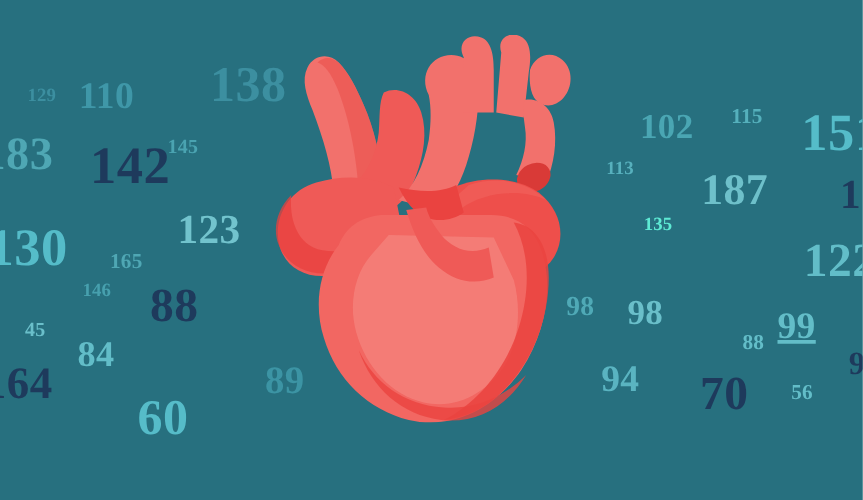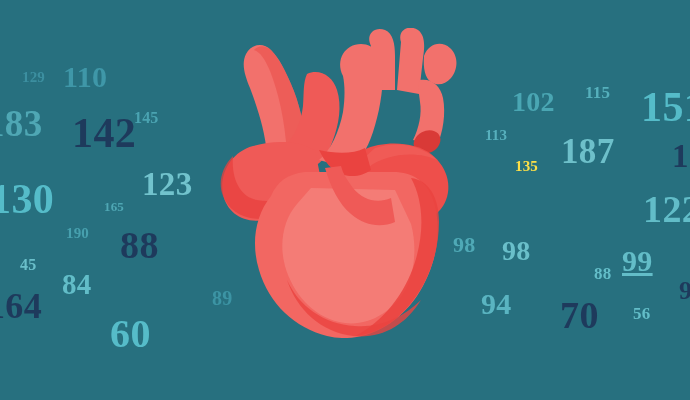--- a/index.html
+++ b/index.html
@@ -42,40 +42,41 @@
   }
 </style>
 </head>
 <body>
 
 <div id="stage" style="width: 690px; height: 400px; background: rgb(39, 112, 127);">
 
   <div id="number-cloud">
       <span class="num" style="left: 22px; top: 70px; font-size: 15px; color: rgb(60, 143, 160);">129</span>
       <span class="num" style="left: 63px; top: 62px; font-size: 30px; color: rgb(63, 151, 168);">110</span>
+      <span class="num" style="left: 168px; top: 48px; font-size: 40px; color: rgb(60, 143, 160);">138</span>
       <span class="num" style="left: -14px; top: 105px; font-size: 37px; color: rgb(79, 167, 180);">183</span>
       <span class="num" style="left: 72px; top: 112px; font-size: 42px; color: rgb(30, 58, 92);">142</span>
       <span class="num" style="left: 134px; top: 110px; font-size: 16px; color: rgb(74, 163, 177);">145</span>
       <span class="num" style="left: -10px; top: 178px; font-size: 42px; color: rgb(85, 188, 201);">130</span>
       <span class="num" style="left: 142px; top: 168px; font-size: 33px; color: rgb(114, 195, 205);">123</span>
-      <span class="num" style="left: 104px; top: 200px; font-size: 13px; color: rgb(79, 167, 180);">165</span>
-      <span class="num" style="left: 66px; top: 226px; font-size: 15px; color: rgb(71, 160, 174);">190</span>
+      <span class="num" style="left: 88px; top: 200px; font-size: 17px; color: rgb(79, 167, 180);">165</span>
+      <span class="num" style="left: 66px; top: 226px; font-size: 15px; color: rgb(71, 160, 174);">146</span>
       <span class="num" style="left: 120px; top: 226px; font-size: 38px; color: rgb(30, 58, 92);">88</span>
       <span class="num" style="left: 20px; top: 257px; font-size: 16px; color: rgb(106, 191, 202);">45</span>
       <span class="num" style="left: 62px; top: 270px; font-size: 29px; color: rgb(98, 189, 200);">84</span>
       <span class="num" style="left: -13px; top: 288px; font-size: 36px; color: rgb(30, 58, 92);">164</span>
       <span class="num" style="left: 110px; top: 314px; font-size: 40px; color: rgb(86, 188, 201);">60</span>
-      <span class="num" style="left: 212px; top: 288px; font-size: 20px; color: rgb(60, 148, 164); text-align: right;">89</span>
+      <span class="num" style="left: 212px; top: 288px; font-size: 31px; color: rgb(60, 148, 164); text-align: right;">89</span>
       <span class="num" style="left: 512px; top: 88px; font-size: 28px; color: rgb(74, 166, 179);">102</span>
       <span class="num" style="left: 585px; top: 84px; font-size: 17px; color: rgb(85, 176, 188);">115</span>
       <span class="num" style="left: 641px; top: 86px; font-size: 42px; color: rgb(85, 188, 201);">151</span>
       <span class="num" style="left: 485px; top: 128px; font-size: 15px; color: rgb(87, 176, 189);">113</span>
       <span class="num" style="left: 561px; top: 134px; font-size: 35px; color: rgb(110, 192, 202);">187</span>
       <span class="num" style="left: 672px; top: 140px; font-size: 33px; color: rgb(30, 58, 92);">178</span>
-      <span class="num" style="left: 515px; top: 159px; font-size: 15px; color: #fde047;">135</span>
+      <span class="num" style="left: 515px; top: 173px; font-size: 15px; color: #5eead4;">135</span>
       <span class="num" style="left: 643px; top: 190px; font-size: 38px; color: rgb(98, 189, 200);">122</span>
       <span class="num" style="left: 453px; top: 234px; font-size: 22px; color: rgb(79, 169, 182);">98</span>
       <span class="num" style="left: 502px; top: 237px; font-size: 28px; color: rgb(106, 191, 202);">98</span>
       <span class="num" style="left: 622px; top: 246px; font-size: 30px; color: rgb(99, 189, 200); text-decoration: underline;">99</span>
       <span class="num" style="left: 594px; top: 265px; font-size: 17px; color: rgb(99, 189, 200);">88</span>
       <span class="num" style="left: 481px; top: 289px; font-size: 30px; color: rgb(90, 180, 193);">94</span>
       <span class="num" style="left: 560px; top: 296px; font-size: 38px; color: rgb(30, 58, 92);">70</span>
       <span class="num" style="left: 633px; top: 305px; font-size: 17px; color: rgb(99, 189, 200);">56</span>
       <span class="num" style="left: 679px; top: 278px; font-size: 26px; color: rgb(30, 58, 92);">93</span>
     </div>

